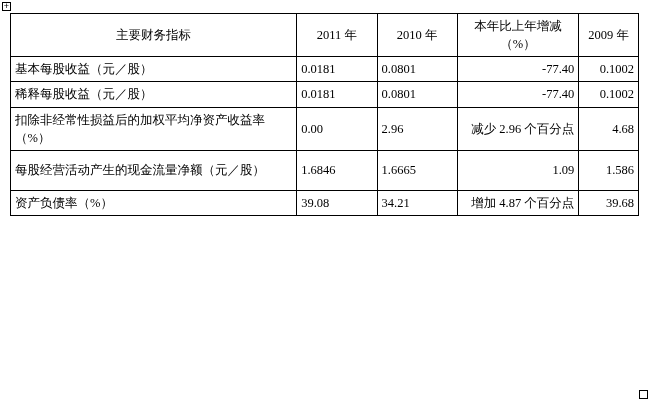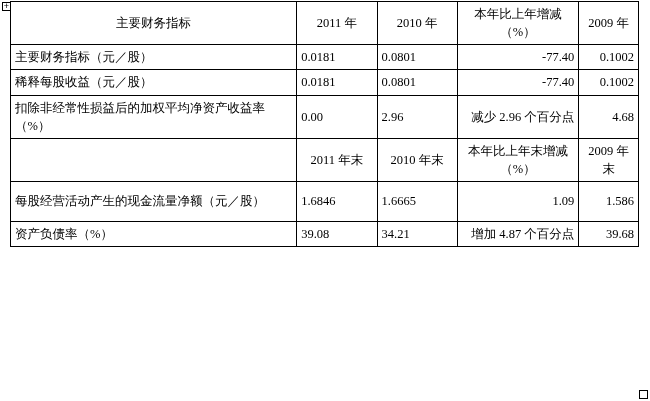--- a/index.html
+++ b/index.html
@@ -39,21 +39,21 @@
     content: "+";
     display: block;
     font-family: "Liberation Sans", sans-serif;
     font-size: 9px;
     line-height: 7px;
   }
 
   table.fin {
     position: absolute;
     left: 10px;
-    top: 1px;
+    top: 13px;
     width: 629px;
     border-collapse: collapse;
     table-layout: fixed;
   }
   table.fin td {
     border: 1px solid #000000;
     padding: 3px 4px;
     vertical-align: middle;
     line-height: 1.45;
     font-size: 12.5px;
@@ -101,21 +101,21 @@
     <tbody>
       <tr class="hdr">
         <td class="c-label">主要财务指标</td>
         <td class="c-2011">2011 年</td>
         <td class="c-2010">2010 年</td>
         <td class="c-chg">本年比上年增减（%）</td>
         <td class="c-2009">2009 年</td>
       </tr>
 
       <tr>
-        <td class="c-label">主要财务指标（元／股）</td>
+        <td class="c-label">基本每股收益（元／股）</td>
         <td class="c-2011">0.0181</td>
         <td class="c-2010">0.0801</td>
         <td class="c-chg">-77.40</td>
         <td class="c-2009">0.1002</td>
       </tr>
 
       <tr>
         <td class="c-label">稀释每股收益（元／股）</td>
         <td class="c-2011">0.0181</td>
         <td class="c-2010">0.0801</td>
@@ -128,27 +128,20 @@
 
       <tr class="two-line">
         <td class="c-label">扣除非经常性损益后的加权平均净资产收益率（%）</td>
         <td class="c-2011">0.00</td>
         <td class="c-2010">2.96</td>
         <td class="c-chg">减少 2.96 个百分点</td>
         <td class="c-2009">4.68</td>
       </tr>
 
 
-      <tr class="subhdr">
-        <td class="c-label blank-cell"></td>
-        <td class="c-2011">2011 年末</td>
-        <td class="c-2010">2010 年末</td>
-        <td class="c-chg">本年比上年末增减（%）</td>
-        <td class="c-2009">2009 年末</td>
-      </tr>
 
       <tr class="two-line">
         <td class="c-label">每股经营活动产生的现金流量净额（元／股）</td>
         <td class="c-2011">1.6846</td>
         <td class="c-2010">1.6665</td>
         <td class="c-chg">1.09</td>
         <td class="c-2009">1.586</td>
       </tr>
 
       <tr>

